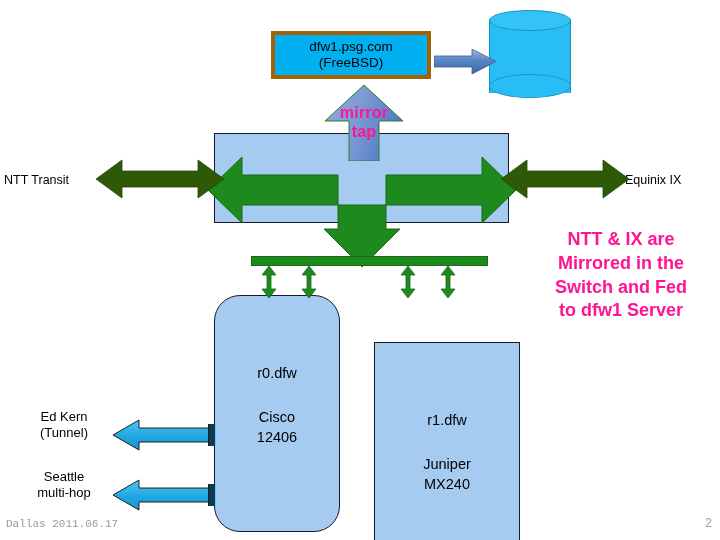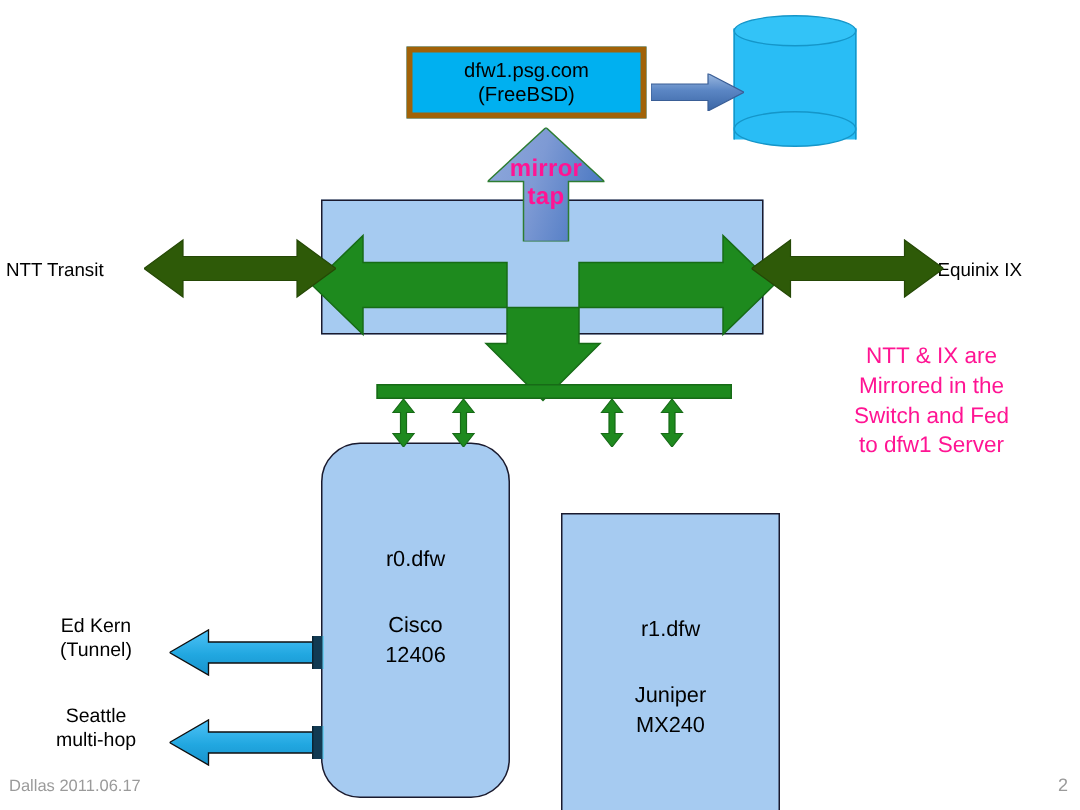--- a/index.html
+++ b/index.html
@@ -136,22 +136,22 @@
     left: 4px; top: 227px; width: 196px;
     color: #FF1493;
     font-weight: bold;
     font-size: 23px;
     line-height: 1.30;
     text-align: center;
   }
   #right-headline {
     left: 523px; top: 228px; width: 196px;
     color: #FF1493;
-    font-weight: normal;
-    font-size: 15px;
+    font-weight: bold;
+    font-size: 18px;
     line-height: 1.32;
     text-align: center;
   }
 
   
   #bus-bar {
     left: 251px; top: 256px;
     width: 237px; height: 10px;
     background: #1E8A1E;
     border: 1px solid #176b17;
@@ -207,20 +207,21 @@
     z-index: 3;
   }
   #ed-kern-label  { left: 18px; top: 409px; width: 92px; }
   #seattle-label  { left: 18px; top: 469px; width: 92px; }
 
   
   #footer-date {
     left: 6px; top: 518px; width: 200px;
     color: #9a9a9a; font-size: 11px;
     text-align: left;
+    font-family: Liberation Mono, monospace;
   }
   #page-number {
     right: 8px; top: 516px; width: 28px;
     color: #9a9a9a; font-size: 12px;
     text-align: right;
   }
 </style>
 </head>
 <body>
 

